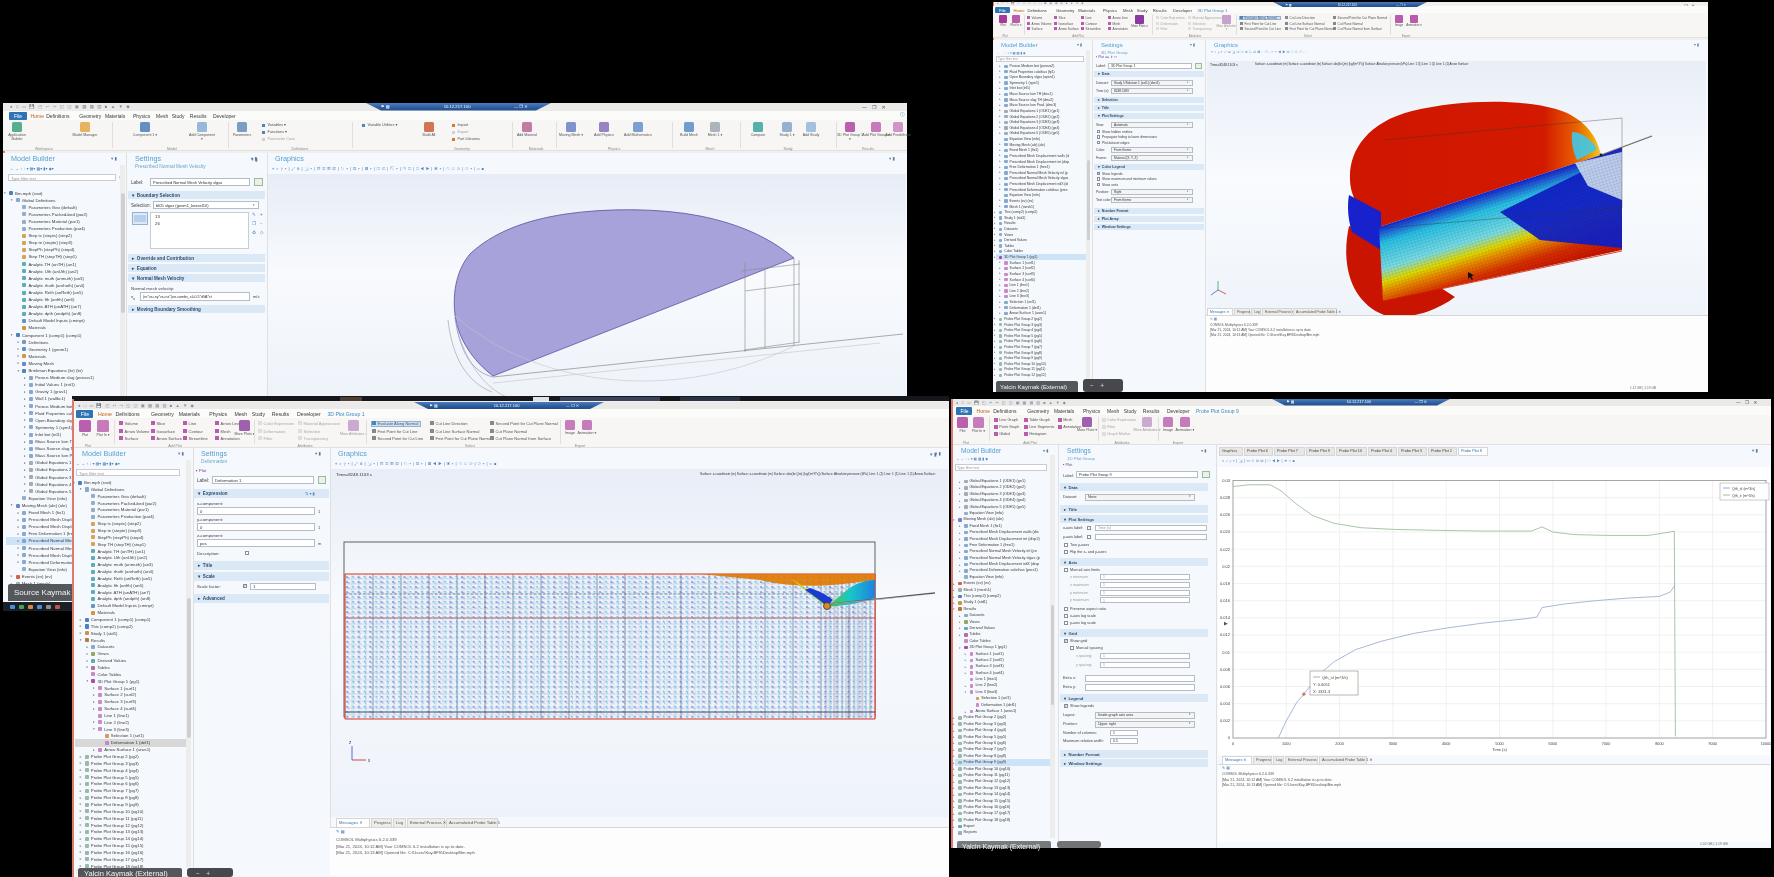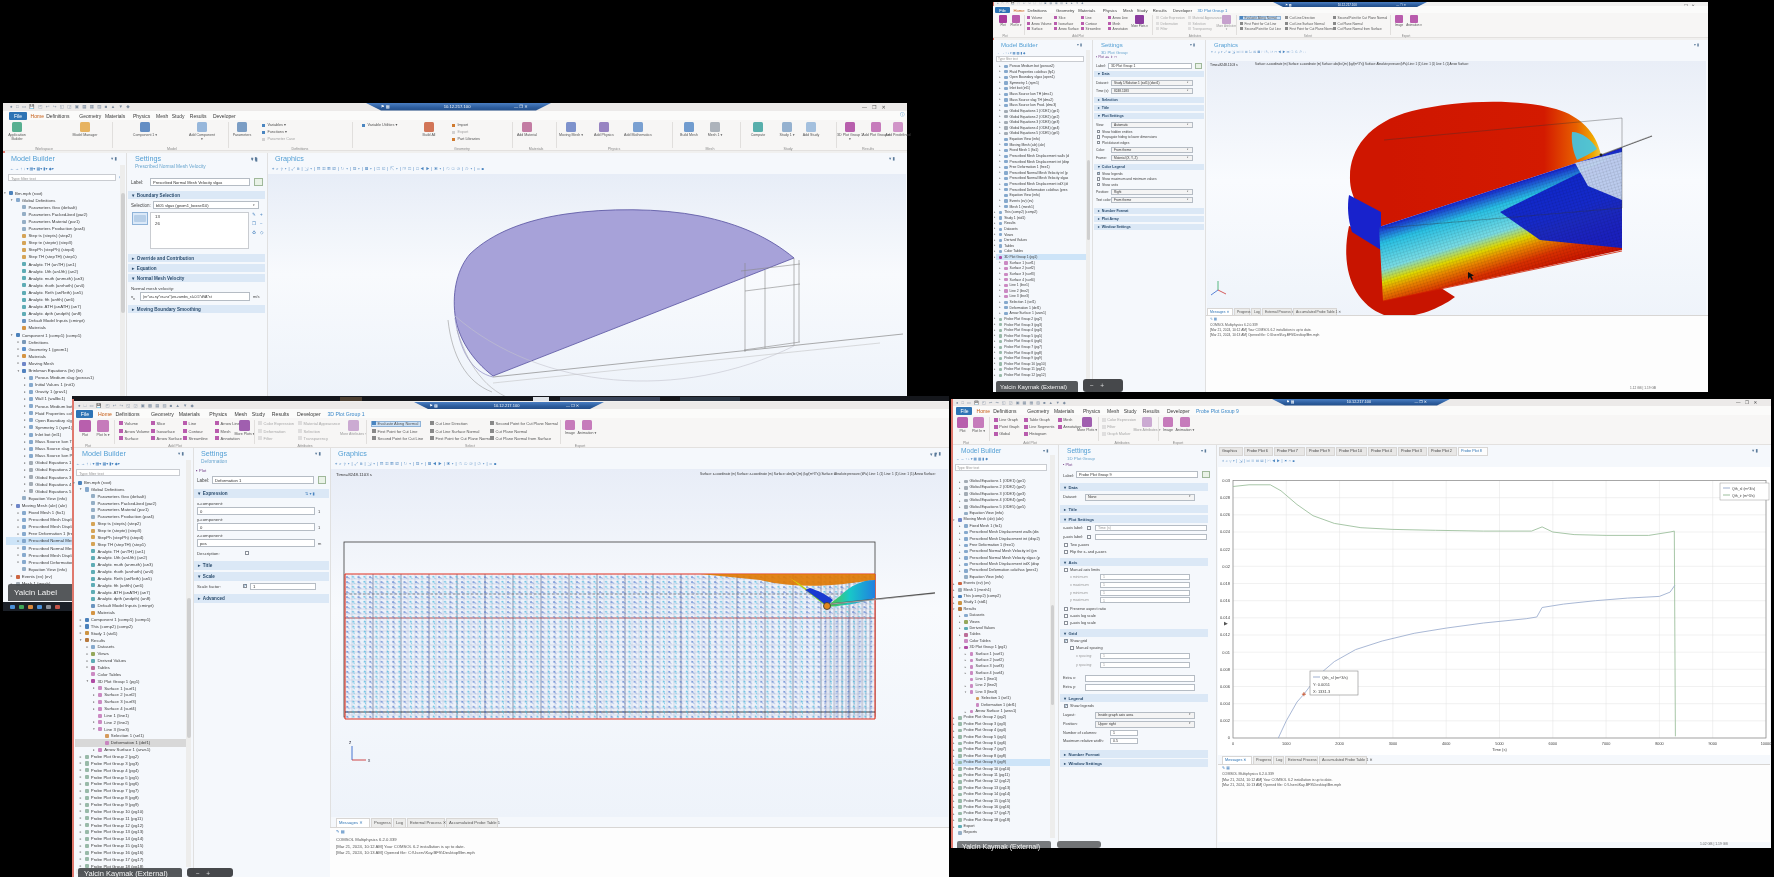--- a/index.html
+++ b/index.html
@@ -314,21 +314,21 @@
 </g>
   </svg>
 <div style="position:absolute;left:3px;top:602px;width:904px;height:9px;background:#1b2028;"></div>
 <div style="position:absolute;left:10px;top:604.5px;width:4.5px;height:4.5px;background:#4a90d9;border-radius:1px;"></div>
 <div style="position:absolute;left:19px;top:604.5px;width:4.5px;height:4.5px;background:#3fa757;border-radius:1px;"></div>
 <div style="position:absolute;left:28px;top:604.5px;width:4.5px;height:4.5px;background:#d8883b;border-radius:1px;"></div>
 <div style="position:absolute;left:37px;top:604.5px;width:4.5px;height:4.5px;background:#4a90d9;border-radius:1px;"></div>
 <div style="position:absolute;left:46px;top:604.5px;width:4.5px;height:4.5px;background:#8a8f98;border-radius:1px;"></div>
 <div style="position:absolute;left:55px;top:604.5px;width:4.5px;height:4.5px;background:#c5554a;border-radius:1px;"></div>
 <div style="position:absolute;left:8px;top:584px;width:68px;height:17px;background:rgba(70,74,77,0.92);border-radius:2px 2px 0 0;"></div>
-<div style="position:absolute;left:14px;top:588px;white-space:nowrap;font-size:8px;line-height:9px;color:#f2f2f2;">Yalcin Label</div>
+<div style="position:absolute;left:14px;top:588px;white-space:nowrap;font-size:8px;line-height:9px;color:#f2f2f2;">Source Kaymak</div>
 <div style="position:absolute;left:993px;top:2px;width:715px;height:390px;background:#f1f0ef;"></div>
 <div style="position:absolute;left:993px;top:2px;width:1.4px;height:390px;background:#e0796d;"></div>
 <div style="position:absolute;left:997px;top:2.2px;white-space:nowrap;font-size:2.8px;line-height:3.8px;color:#6b7f95;letter-spacing:1px;opacity:.85;">●&nbsp;□&nbsp;▭&nbsp;💾&nbsp;◰&nbsp;↩&nbsp;↪&nbsp;◱&nbsp;◲&nbsp;▣&nbsp;▩&nbsp;▦&nbsp;▨&nbsp;■&nbsp;▲&nbsp;▼&nbsp;◆</div>
 <div style="position:absolute;left:1676px;top:2.5px;white-space:nowrap;font-size:4px;line-height:5px;color:#555;">— ❐ ✕</div>
 <div style="position:absolute;left:993px;top:6px;width:715px;height:7px;background:#fbfbfa;"></div>
 <div style="position:absolute;left:995px;top:6.5px;width:15px;height:6.5px;background:#2e74b5;border-radius:1px;"></div>
 <div style="position:absolute;left:999.2px;top:7.65px;white-space:nowrap;font-size:4.2px;line-height:5.2px;color:#fff;">File</div>
 <div style="position:absolute;left:1013.5px;top:7.65px;white-space:nowrap;font-size:4.2px;line-height:5.2px;color:#c55a11;">Home</div>
 <div style="position:absolute;left:1027.4px;top:7.65px;white-space:nowrap;font-size:4.2px;line-height:5.2px;color:#3b3b3b;">Definitions</div>
 <div style="position:absolute;left:1056.0px;top:7.65px;white-space:nowrap;font-size:4.2px;line-height:5.2px;color:#3b3b3b;">Geometry</div>

